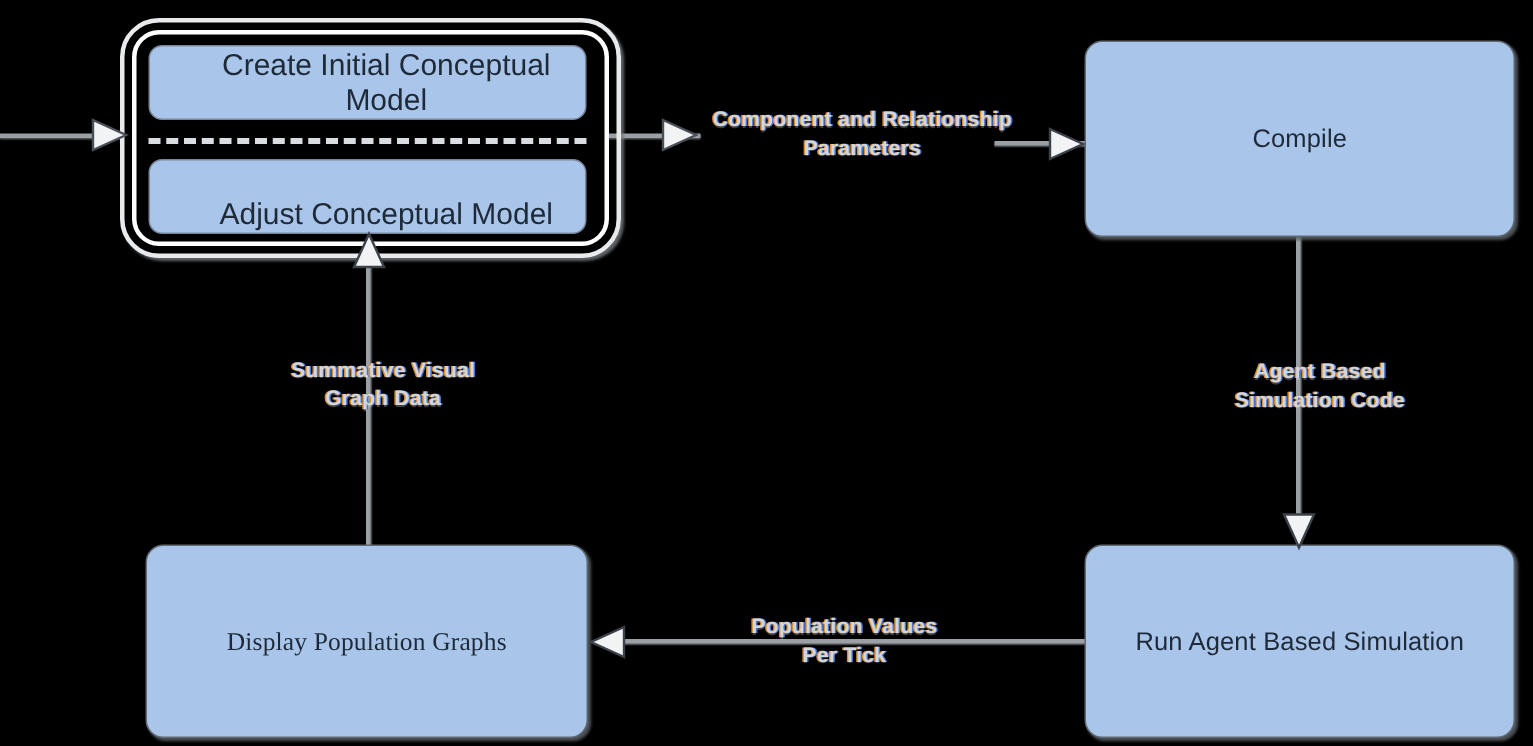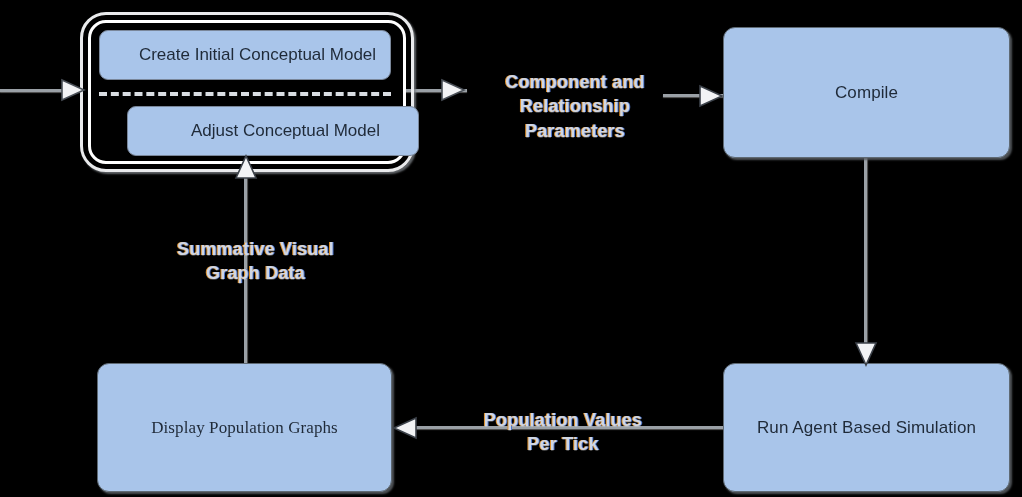--- a/index.html
+++ b/index.html
@@ -36,25 +36,25 @@
   }
 
   
   .subbox {
     position: absolute;
     box-sizing: border-box;
     background: #a9c5ea;
     border: 1px solid #7a879a;
     border-radius: 9px;
     display: flex;
-    align-items: center;
+    align-items: flex-end;
     justify-content: center;
     text-align: center;
     color: #1f2a38;
-    font-size: 17px;
+    font-size: 20px;
     z-index: 4;
     padding-left: 25px;
   }
 
   
   .group-outer {
     position: absolute;
     box-sizing: border-box;
     border: 3px solid #e9eaec;
     border-radius: 26px;
@@ -96,21 +96,21 @@
   .arrow {
     position: absolute;
     z-index: 6;
     line-height: 0;
   }
 
   
   .edge-label {
     position: absolute;
     text-align: center;
-    font-size: 18px;
+    font-size: 14px;
     font-weight: bold;
     line-height: 1.35;
     color: #cfd6e4;
     text-shadow:
       -1px 0 0 #d98e2b,
        1px 0 0 #4b73c9,
        0 1px 0 rgba(255,255,255,0.25);
     z-index: 7;
     white-space: pre-line;
     letter-spacing: 0.2px;
@@ -164,39 +164,41 @@
 
   <div class="group-outer" style="left:80px; top:12px; width:334px; height:160px;"></div>
   <div class="group-inner" style="left:88px; top:20px; width:318px; height:144px;"></div>
 
   <div class="subbox" style="left:99px; top:30px; width:292px; height:50px;">
     <span>Create Initial Conceptual Model</span>
   </div>
 
   <div class="divider" style="left:99px; top:92px; width:292px;"></div>
 
-  <div class="subbox" style="left:99px; top:106px; width:292px; height:50px;margin-left:28px;">
+  <div class="subbox" style="left:99px; top:106px; width:292px; height:50px;">
     <span>Adjust Conceptual Model</span>
   </div>
 
   <div class="box" style="left:723px; top:27px; width:287px; height:131px;">
     <span>Compile</span>
   </div>
 
   <div class="box" style="left:97px; top:363px; width:295px; height:129px;font-family:Liberation Serif, serif;">
     <span>Display Population Graphs</span>
   </div>
 
   <div class="box" style="left:723px; top:363px; width:287px; height:129px;">
     <span>Run Agent Based Simulation</span>
   </div>
 
   <div class="edge-label" style="left:460px; top:70px; width:230px;">Component and Relationship
 Parameters</div>
 
+  <div class="edge-label" style="left:790px; top:238px; width:180px;">Agent Based
+Simulation Code</div>
 
   <div class="edge-label" style="left:168px; top:237px; width:175px;">Summative Visual
 Graph Data</div>
 
   <div class="edge-label" style="left:473px; top:408px; width:180px;">Population Values
 Per Tick</div>
 
 </div>
 
 </body></html>

